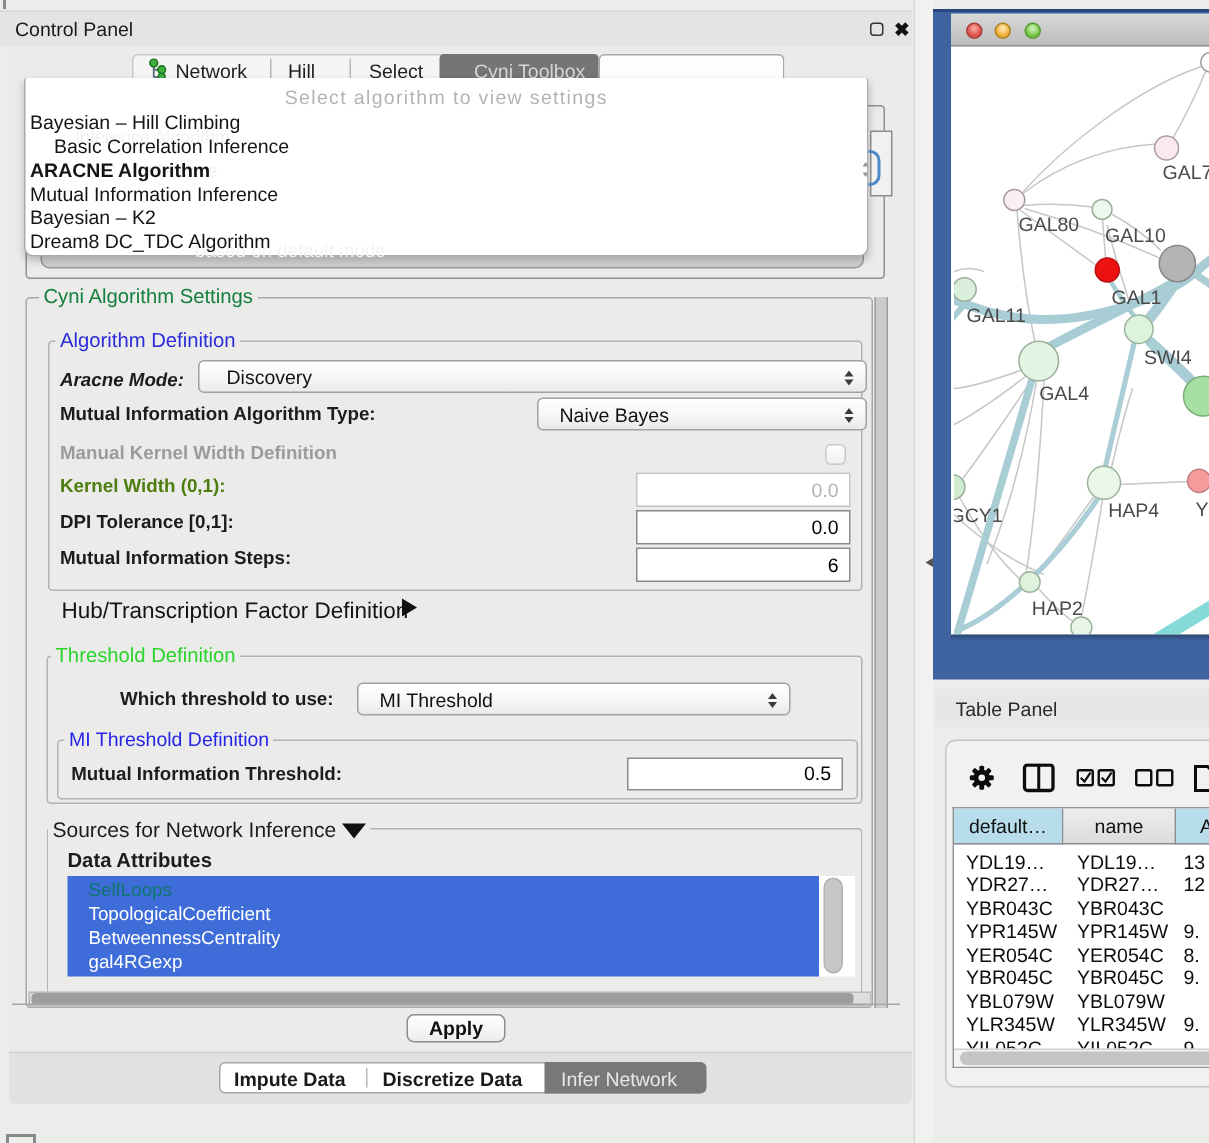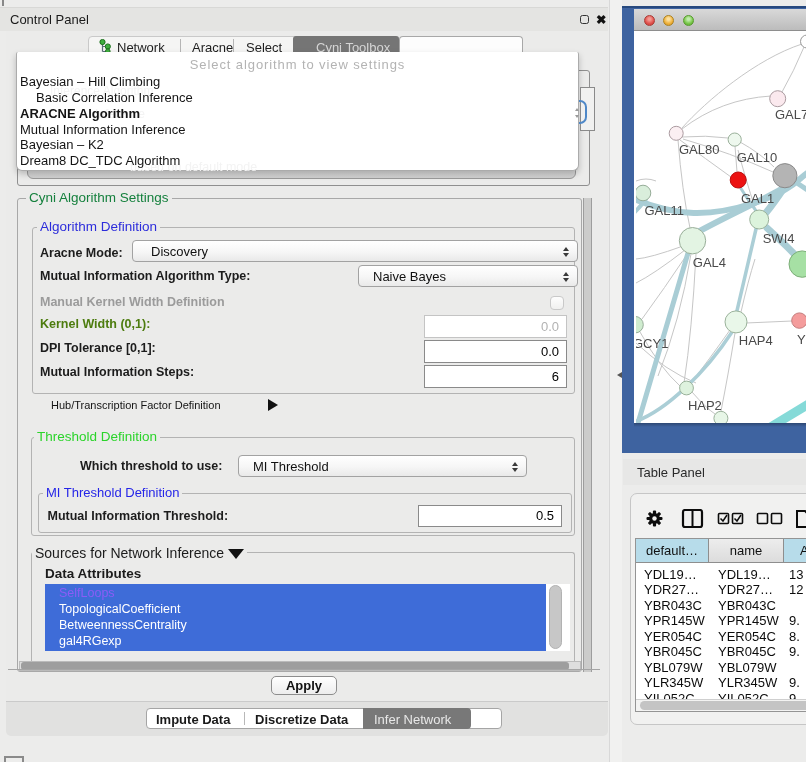--- a/index.html
+++ b/index.html
@@ -41,21 +41,21 @@
   <div class="a" style="left:309px;top:0;width:124px;height:22px;background:#fdfdfd;border:1px solid #a8a8a8;border-bottom:none;border-radius:4px 4px 0 0;box-sizing:border-box;"></div>
 
   <svg class="a" style="left:9px;top:3px;" width="14" height="15" viewBox="0 0 14 15">
     <path d="M 3.5,4 L 3.5,12.5 M 3.5,7.5 L 7,7.5 M 3.5,12.5 L 7,12.5" fill="none" stroke="#5a6b7a" stroke-width="1.2"></path>
     <circle cx="3.5" cy="3" r="2.6" fill="#3fae3f" stroke="#1d701d" stroke-width="1"></circle>
     <circle cx="8.8" cy="7.5" r="2.6" fill="#3fae3f" stroke="#1d701d" stroke-width="1"></circle>
     <circle cx="8.8" cy="12.2" r="2.3" fill="#3fae3f" stroke="#1d701d" stroke-width="1"></circle>
   </svg>
   <div class="a" style="left:27px;top:4px;font-size:13px;color:#1e1e1e;">Network</div>
   <div class="a" style="left:90px;top:3px;width:1px;height:15px;background:#b5b5b5;"></div>
-  <div class="a" style="left:102px;top:4px;font-size:13px;color:#1e1e1e;">Aracne</div>
+  <div class="a" style="left:102px;top:4px;font-size:13px;color:#1e1e1e;">Hill</div>
   <div class="a" style="left:143px;top:3px;width:1px;height:15px;background:#b5b5b5;"></div>
   <div class="a" style="left:156px;top:4px;font-size:13px;color:#1e1e1e;">Select</div>
   <div class="a" style="left:226px;top:4px;font-size:13px;color:#d6d6d6;">Cyni Toolbox</div>
   <div class="a" style="left:320px;top:20px;font-size:13px;color:#1e1e1e;">jActiveMNodules</div>
 </div>
 
 <div class="a" style="left:17px;top:70px;width:573px;height:116px;border:1px solid #8f8f8f;border-radius:3px;box-sizing:border-box;"></div>
 <div class="a" style="left:27px;top:160px;width:549px;height:19px;border:1px solid #9a9a9a;border-radius:6px;background:linear-gradient(#e9e9e9,#cfcfcf);box-sizing:border-box;"></div>
 
 <div class="a" style="left:45px;top:157px;font-size:12.5px;color:#2b2b2b;">galFiltered.sif</div>
@@ -80,21 +80,21 @@
 <div class="a" style="left:574.5px;top:114.5px;width:0;height:0;border-left:2.5px solid transparent;border-right:2.5px solid transparent;border-top:3.5px solid #9a9a9a;"></div>
 
 <div class="grp" style="left:17px;top:198px;width:565px;height:474px;border-color:#a8a8a8;"></div>
 <div class="glab" style="left:26px;top:191px;color:#15803d;">Cyni Algorithm Settings</div>
 
 <div class="a" style="left:583px;top:198px;width:9px;height:474px;background:#cccccb;border-left:1px solid #9d9d9d;border-right:1px solid #9d9d9d;box-sizing:border-box;"></div>
 
 <div class="grp" style="left:32px;top:227px;width:543px;height:167px;"></div>
 <div class="glab" style="left:37px;top:220px;color:#2c2cdb;">Algorithm Definition</div>
 
-<div class="lbl" style="left:40px;top:246px;">Aracne Mode:</div>
+<div class="lbl" style="left:40px;top:246px;font-style:italic;">Aracne Mode:</div>
 <div class="combo" style="left:132px;top:240px;width:446px;">
   <span style="padding-left:18px;">Discovery</span>
   <span class="ar">
       <span class="tri-u"></span>
       <span class="tri-d"></span>
     </span>
 </div>
 <div class="lbl" style="left:40px;top:269px;">Mutual Information Algorithm Type:</div>
 <div class="combo" style="left:358px;top:265px;width:220px;">
   <span style="padding-left:14px;">Naive Bayes</span>
@@ -105,21 +105,21 @@
 </div>
 <div class="lbl" style="left:40px;top:295px;color:#9b9b9b;">Manual Kernel Width Definition</div>
 <div class="a" style="left:550px;top:296px;width:14px;height:14px;border:1px solid #c9c9c9;border-radius:4px;background:linear-gradient(#fdfdfd,#f0f0ef);box-sizing:border-box;"></div>
 <div class="lbl" style="left:40px;top:317px;color:#4d7c0f;">Kernel Width (0,1):</div>
 <div class="fld" style="left:424px;top:315px;width:143px;height:23px;border:1px solid #c4c4c4;color:#b2b2b2;line-height:21px;">0.0</div>
 <div class="lbl" style="left:40px;top:341px;">DPI Tolerance [0,1]:</div>
 <div class="fld" style="left:424px;top:340px;width:143px;height:23px;border:1px solid #8a8a8a;color:#000;line-height:21px;">0.0</div>
 <div class="lbl" style="left:40px;top:365px;">Mutual Information Steps:</div>
 <div class="fld" style="left:424px;top:365px;width:143px;height:23px;border:1px solid #8a8a8a;color:#000;line-height:21px;">6</div>
 
-<div class="a" style="left:51px;top:399px;font-size:11px;color:#141414;white-space:nowrap;">Hub/Transcription Factor Definition</div>
+<div class="a" style="left:41px;top:399px;font-size:15px;color:#141414;white-space:nowrap;">Hub/Transcription Factor Definition</div>
 <div class="a" style="left:268px;top:399px;width:0;height:0;border-top:6.5px solid transparent;border-bottom:6.5px solid transparent;border-left:10px solid #111;"></div>
 
 <div class="grp" style="left:31px;top:437px;width:544px;height:99px;"></div>
 <div class="glab" style="left:34px;top:430px;color:#2bd42b;">Threshold Definition</div>
 <div class="lbl" style="left:80px;top:459px;">Which threshold to use:</div>
 <div class="combo" style="left:238px;top:455px;width:289px;">
   <span style="padding-left:14px;">MI Threshold</span>
   <span class="ar">
       <span class="tri-u"></span>
       <span class="tri-d"></span>
@@ -129,35 +129,35 @@
 <div class="grp" style="left:38px;top:493px;width:534px;height:40px;"></div>
 <div class="glab" style="left:43px;top:486px;font-size:13px;color:#2525e8;">MI Threshold Definition</div>
 <div class="lbl" style="left:47.5px;top:509px;">Mutual Information Threshold:</div>
 <div class="fld" style="left:418px;top:505px;width:144px;height:22px;border:1px solid #8a8a8a;color:#000;line-height:20px;">0.5</div>
 
 <div class="grp" style="left:31px;top:552px;width:544px;height:112px;border-bottom:none;border-radius:3px 3px 0 0;"></div>
 <div class="glab" style="left:32px;top:546px;font-size:14px;color:#1c1c1c;">Sources for Network Inference <span style="display:inline-block;width:0;height:0;border-left:8px solid transparent;border-right:8px solid transparent;border-top:10px solid #111;vertical-align:-1px;"></span></div>
 <div class="lbl" style="left:45px;top:566px;font-size:13.5px;">Data Attributes</div>
 
 <div class="a" style="left:45px;top:584px;width:501px;height:67px;background:#3e6cd8;"></div>
-<div class="a" style="left:59px;top:586px;font-size:12.5px;color:#8b5cf6;">SelfLoops</div>
+<div class="a" style="left:59px;top:586px;font-size:12.5px;color:#0f766e;">SelfLoops</div>
 <div class="a" style="left:59px;top:602px;font-size:12.5px;color:#fff;">TopologicalCoefficient</div>
 <div class="a" style="left:59px;top:618px;font-size:12.5px;color:#fff;">BetweennessCentrality</div>
 <div class="a" style="left:59px;top:634px;font-size:12.5px;color:#fff;">gal4RGexp</div>
 <div class="a" style="left:546px;top:584px;width:24px;height:67px;background:#fff;"></div>
 <div class="a" style="left:549px;top:585px;width:13px;height:64px;background:#c7c7c7;border:1px solid #b2b2b2;border-radius:7px;box-sizing:border-box;"></div>
 
 <div class="a" style="left:19px;top:661px;width:562px;height:10px;background:#dedede;border:1px solid #bbb;box-sizing:border-box;"></div>
 <div class="a" style="left:21px;top:662px;width:548px;height:8px;background:#9e9e9e;border-radius:3px;"></div>
 
 <div class="a" style="left:8px;top:669px;width:592px;height:1px;background:#a5a5a5;"></div>
 <div class="a" style="left:271px;top:676px;width:66px;height:19px;border:1px solid #8d8d8d;border-radius:5px;background:linear-gradient(#ffffff,#ededed);box-sizing:border-box;text-align:center;font-size:13px;font-weight:bold;color:#111;line-height:18px;">Apply</div>
 
 <div class="a" style="left:6px;top:701px;width:602px;height:35px;background:#e1e1e0;border-top:1px solid #cacaca;border-radius:0 0 5px 5px;box-sizing:border-box;"></div>
-<div class="a" style="left:146px;top:708px;width:356px;height:21px;background:#fff;border:1px solid #a5a5a5;border-radius:4px;box-sizing:border-box;padding-left:25px;">
+<div class="a" style="left:146px;top:708px;width:324px;height:21px;background:#fff;border:1px solid #a5a5a5;border-radius:4px;box-sizing:border-box;padding-left:25px;">
   <div class="a" style="left:215.5px;top:-1px;width:108.5px;height:21px;background:#787878;border-radius:0 4px 4px 0;"></div>
   <div class="a" style="left:96.5px;top:3px;width:1px;height:13px;background:#b8b8b8;"></div>
   <div class="a" style="left:9px;top:3px;font-size:13px;font-weight:bold;color:#1a1a1a;">Impute Data</div>
   <div class="a" style="left:108px;top:3px;font-size:13px;font-weight:bold;color:#1a1a1a;">Discretize Data</div>
   <div class="a" style="left:227px;top:3px;font-size:13px;color:#e8e8e8;">Infer Network</div>
 </div>
 
 <div class="a" style="left:4px;top:756px;width:20px;height:12px;border:2px solid #8a8a8a;background:#ededec;box-sizing:border-box;"></div>
 
 <div class="a" style="left:609px;top:0;width:13px;height:762px;background:#f1f1f0;border-left:1px solid #d8d8d8;box-sizing:border-box;"></div>

